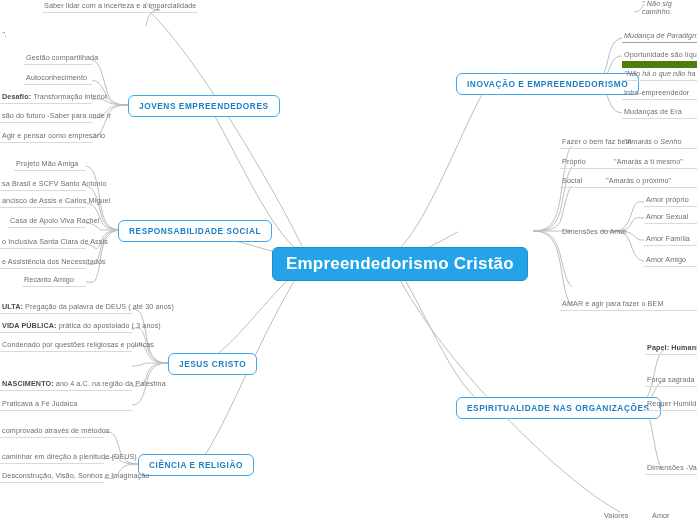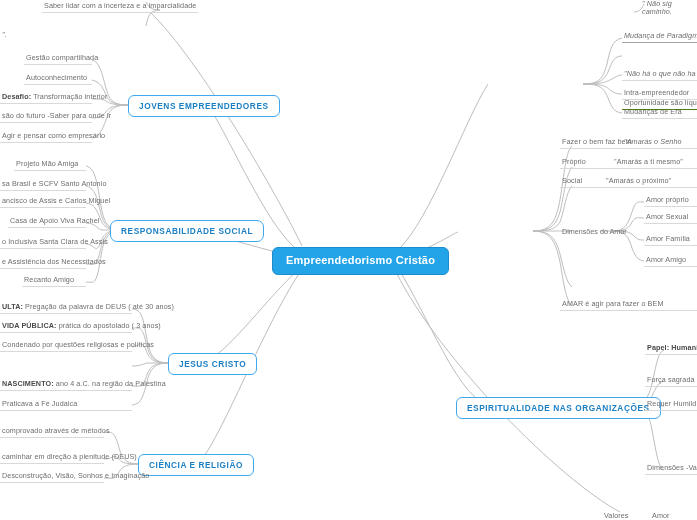--- a/index.html
+++ b/index.html
@@ -32,21 +32,21 @@
     box-sizing: border-box;
     white-space: nowrap;
   }
   
   .node-root {
     background: #23A3E8;
     border: 1px solid #1b8dcc;
     border-radius: 6px;
     color: #ffffff;
     font-weight: bold;
-    font-size: 11px;
+    font-size: 17px;
     letter-spacing: .2px;
     padding: 7px 13px 8px 13px;
     line-height: 1;
   }
   
   .node-branch {
     background: #ffffff;
     border: 1.6px solid #3FA9F0;
     border-radius: 6px;
     color: #1b7fc4;
@@ -172,21 +172,21 @@
   <div class="node node-leaf leaf-right" style="left:0px; top:93px; width:92px; border-bottom:1px solid #d9d9d9;">
     <span class="lead">Desafio:</span><span> Transformação  interior</span>
   </div>
   <div class="node node-leaf leaf-right" style="left:0px; top:112px; width:92px; border-bottom:1px solid #d9d9d9;">
     <span>são do futuro -Saber para onde ir</span>
   </div>
   <div class="node node-leaf leaf-right" style="left:0px; top:132px; width:92px; border-bottom:1px solid #d9d9d9;">
     <span>Agir e pensar como empresário</span>
   </div>
 
-  <div class="node node-branch" style="left:110px; top:220px;border-radius:7px;">
+  <div class="node node-branch" style="left:118px; top:220px;">
     <span>RESPONSABILIDADE SOCIAL</span>
   </div>
   <div class="node node-leaf leaf-right" style="left:14px; top:160px; width:72px; border-bottom:1px solid #d9d9d9;">
     <span>Projeto Mão Amiga</span>
   </div>
   <div class="node node-leaf leaf-right" style="left:0px; top:180px; width:86px; border-bottom:1px solid #d9d9d9;">
     <span>sa Brasil e SCFV Santo Antonio</span>
   </div>
   <div class="node node-leaf leaf-right" style="left:0px; top:197px; width:86px; border-bottom:1px solid #d9d9d9;">
     <span>ancisco de Assis e Carlos Miguel</span>
@@ -236,24 +236,27 @@
     <span>Desconstrução, Visão, Sonhos e Imaginação</span>
   </div>
 
   <div class="node node-leaf leaf-left italic" style="left:640px; top:0px;">
     <span>" Não sig</span>
   </div>
   <div class="node node-leaf leaf-left italic" style="left:640px; top:8px;">
     <span>caminho.</span>
   </div>
 
+  <div class="node node-branch" style="left:456px; top:73px;">
+    <span>INOVAÇÃO E EMPREENDEDORISMO</span>
+  </div>
   <div class="node node-leaf leaf-right" style="left:622px; top:32px; width:75px; border-bottom:1px solid #a3a3a3;font-style:italic;">
     <span>Mudança de Paradigm</span>
   </div>
-  <div class="node node-leaf leaf-right" style="left:622px; top:51px; width:75px; border-bottom:1px solid #4d7c0f;margin-top:48px;">
+  <div class="node node-leaf leaf-right" style="left:622px; top:51px; width:75px; border-bottom:7px solid #4d7c0f;">
     <span>Oportunidade são líqu</span>
   </div>
   <div class="node node-leaf leaf-right italic" style="left:622px; top:70px; width:75px; border-bottom:1px solid #d9d9d9;">
     <span>"Não há o que não ha</span>
   </div>
   <div class="node node-leaf leaf-right" style="left:622px; top:89px; width:75px; border-bottom:1px solid #d9d9d9;">
     <span>Intra-empreendedor</span>
   </div>
   <div class="node node-leaf leaf-right" style="left:622px; top:108px; width:75px; border-bottom:1px solid #d9d9d9;">
     <span>Mudanças de Era</span>

